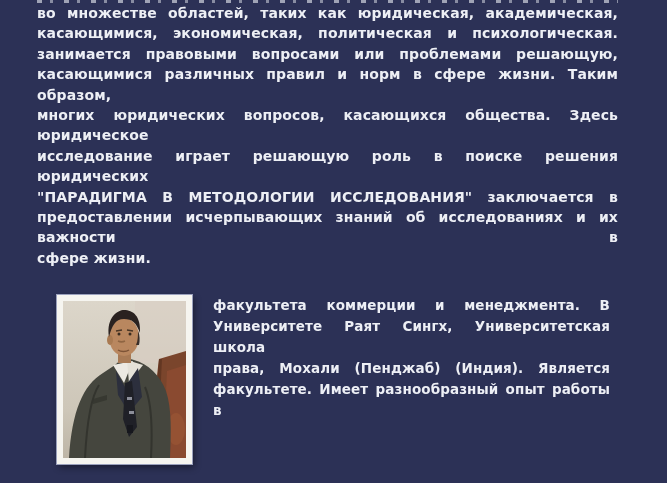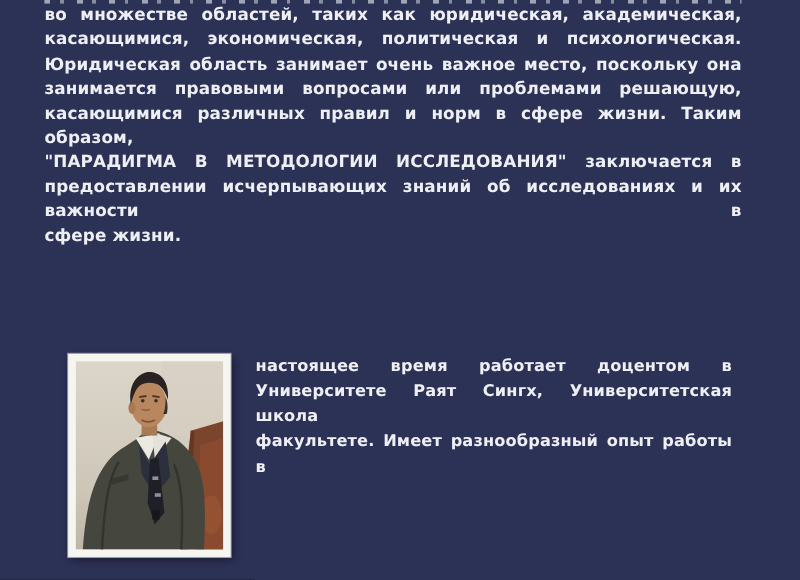--- a/index.html
+++ b/index.html
@@ -55,23 +55,24 @@
 </head>
 <body>
 
 <div class="page">
 
   <div class="clipped-line"></div>
 
   <div class="synopsis">
       <div class="line">во множестве областей, таких как юридическая, академическая,</div>
       <div class="line">касающимися, экономическая, политическая и психологическая.</div>
-      <div class="line">Юридическая область занимает очень важное место, поскольку она</div>
       <div class="line">занимается правовыми вопросами или проблемами решающую,</div>
       <div class="line">касающимися различных правил и норм в сфере жизни. Таким образом,</div>
+      <div class="line">многих юридических вопросов, касающихся общества. Здесь юридическое</div>
+      <div class="line">исследование играет решающую роль в поиске решения юридических</div>
       <div class="line">"ПАРАДИГМА В МЕТОДОЛОГИИ ИССЛЕДОВАНИЯ" заключается в</div>
       <div class="line">предоставлении исчерпывающих знаний об исследованиях и их важности в</div>
       <div class="line last">сфере жизни.</div>
     </div>
 
   <div class="photo-frame">
     <svg viewBox="0 0 123 157" xmlns="http://www.w3.org/2000/svg" role="img">
       <defs>
         <linearGradient id="wall" x1="0" y1="0" x2="0" y2="1">
           <stop offset="0" stop-color="#dcd6ca"></stop>
@@ -112,18 +113,19 @@
       <circle cx="56" cy="33" r="1.5" fill="#3a2c20"></circle>
       <circle cx="67" cy="33" r="1.5" fill="#3a2c20"></circle>
       <path d="M53,30 L59,29 M64,29 L70,30" stroke="#4a3626" stroke-width="1.5" fill="none"></path>
 
       <path d="M46,36 C43,16 55,9 61,9 C70,9 78,15 77,32 C73,21 69,18 61,18 C52,18 49,25 46,36 Z" fill="#2a2220"></path>
       <path d="M75,30 C77,34 77,40 76,44 L73,44 C75,40 75,34 75,30 Z" fill="#2a2220" opacity="0.9"></path>
     </svg>
   </div>
 
   <div class="author-bio">
-      <div class="line">настоящее время работает доцентом в</div>
+      <div class="line">факультета коммерции и менеджмента. В</div>
       <div class="line">Университете Раят Сингх, Университетская школа</div>
+      <div class="line">права, Мохали (Пенджаб) (Индия). Является</div>
       <div class="line">факультете. Имеет разнообразный опыт работы в</div>
     </div>
 
 </div>
 
 </body></html>

